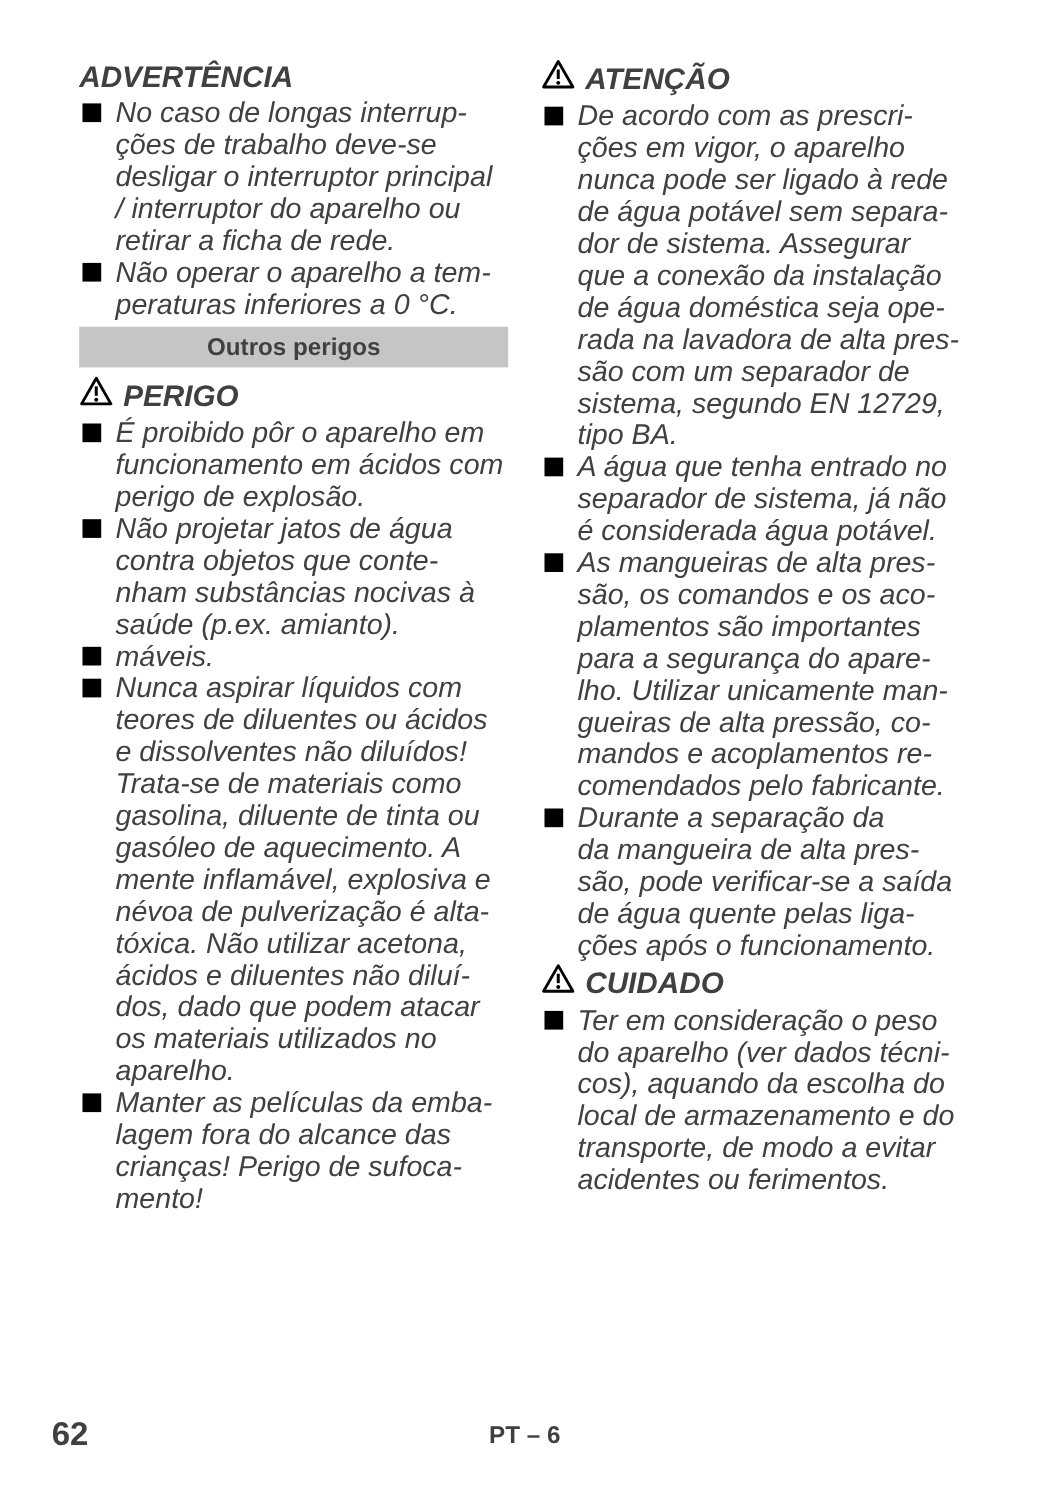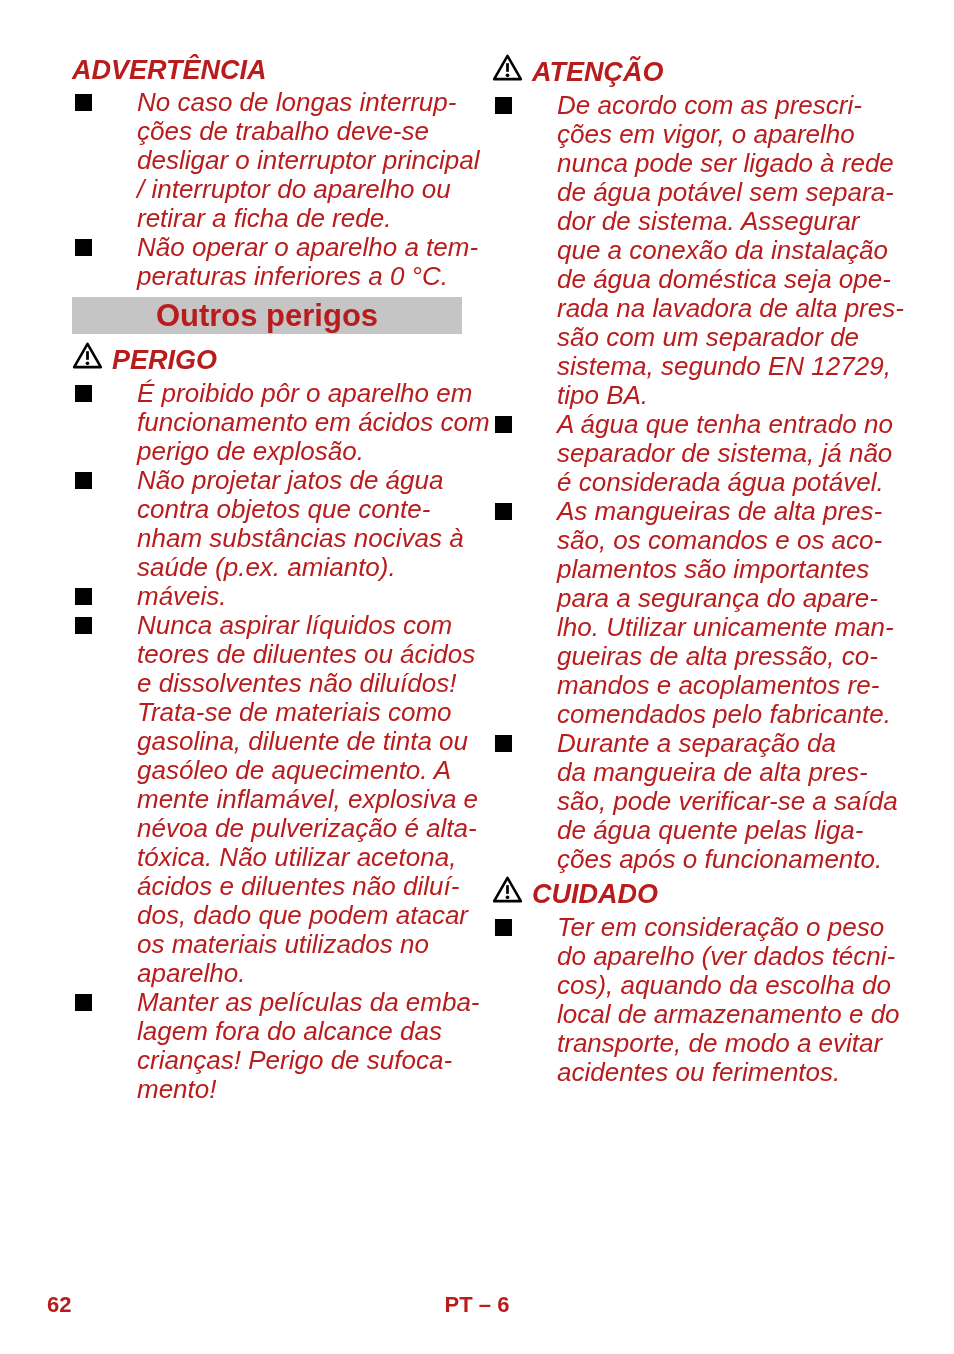--- a/index.html
+++ b/index.html
@@ -2,21 +2,21 @@
 <html><head>
 <meta charset="utf-8">
 <style>
   html, body { margin: 0; padding: 0; background: #888; }
   #page {
     position: relative;
     width: 954px;
     height: 1354px;
     background: #ffffff;
     font-family: "Liberation Sans", sans-serif;
-    color: #b91c1c;
+    color: #404040;
     overflow: hidden;
   }
   #columns {
     position: absolute;
     top: 52px;
     left: 72px;
     display: flex;
     gap: 30px;
   }
   .col {
@@ -37,46 +37,46 @@
   }
   .heading .warn-icon {
     flex: 0 0 auto;
     display: inline-block;
     font-style: normal;
   }
   .box-header {
     background: #c5c5c5;
     font-style: normal;
     font-weight: bold;
-    font-size: 31px;
+    font-size: 22px;
     line-height: 37px;
     text-align: center;
     margin: 6px 0 7px 0;
   }
-  .bullet { display: flex; gap: 32px; }
+  .bullet { display: flex; }
   .bullet .marker {
     flex: 0 0 33px;
     position: relative;
   }
   .bullet .marker .sq {
     position: absolute;
     top: 6px;
     left: 3px;
     width: 17px;
     height: 17px;
     background: #000;
   }
   .bullet .lines { flex: 1 1 auto; }
   .bullet .lines .ln { white-space: nowrap; }
   #footer-page-number {
     position: absolute;
     left: 47px;
     top: 1293px;
     font-weight: bold;
-    font-size: 22px;
+    font-size: 30px;
     line-height: 24px;
   }
   #footer-doc-ref {
     position: absolute;
     left: 0;
     top: 1293px;
     width: 954px;
     text-align: center;
     font-weight: bold;
     font-size: 22px;

